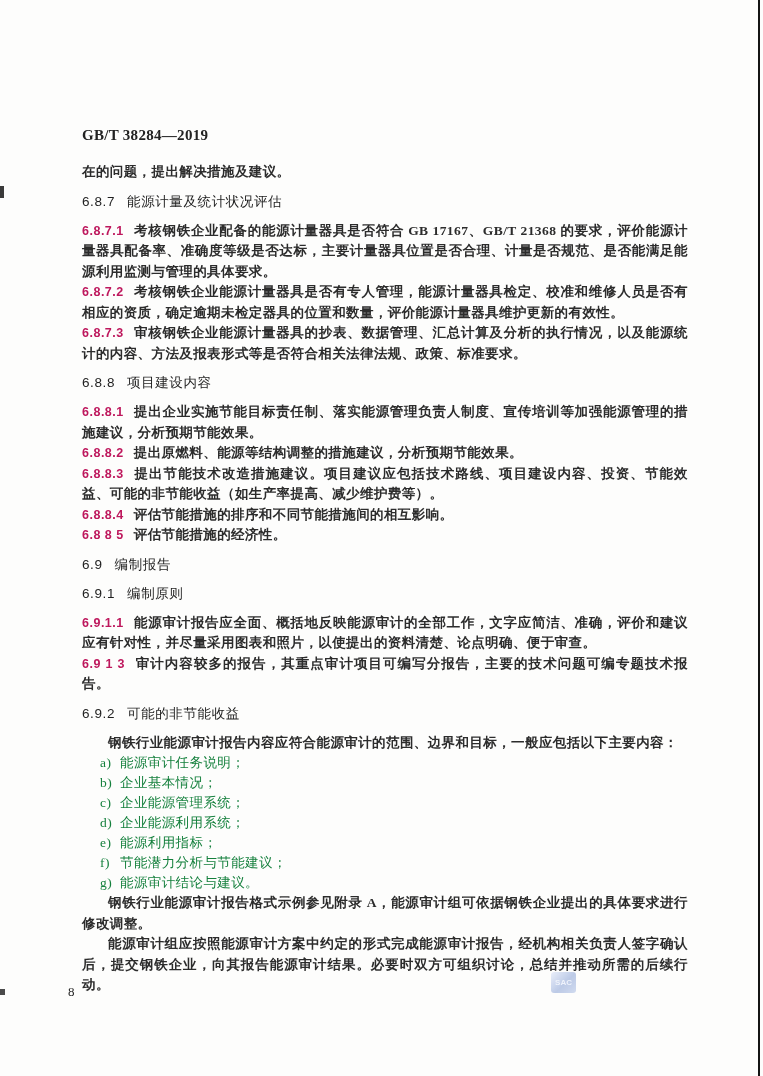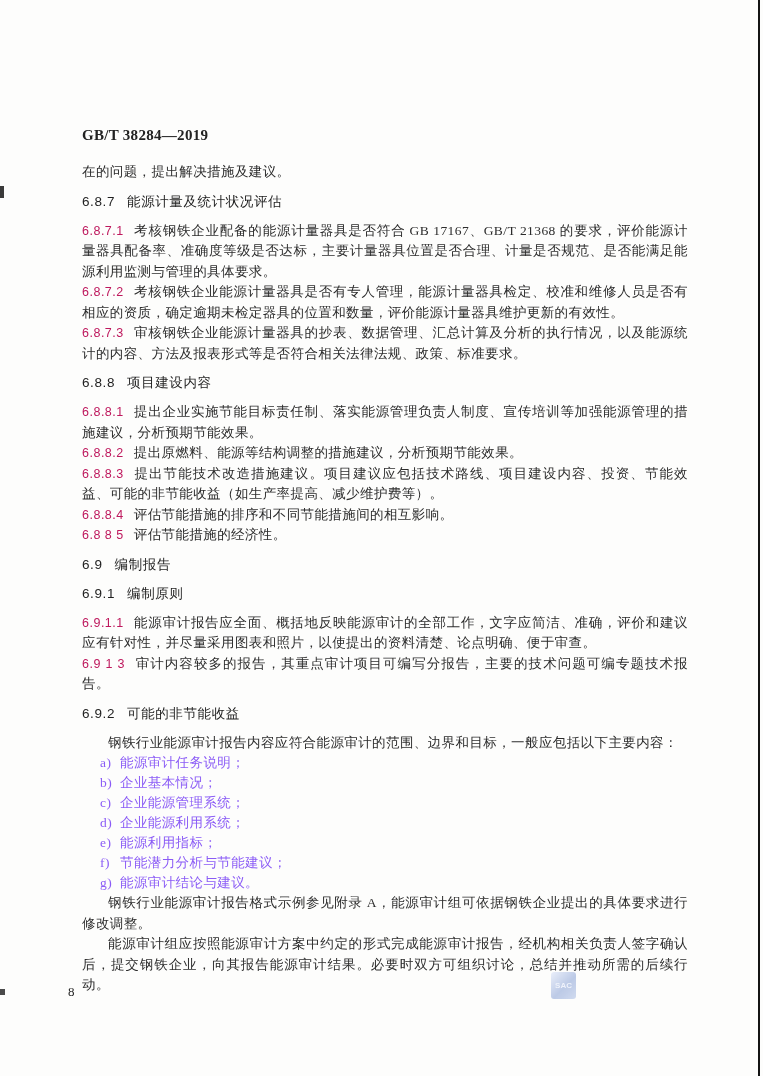--- a/index.html
+++ b/index.html
@@ -11,46 +11,46 @@
   .scan-edge{position:absolute;top:0;right:3px;width:2px;height:1076px;background:#141414;}
   .speck-top{position:absolute;left:0;top:186px;width:4px;height:12px;background:#3a3a3a;}
   .speck-bottom{position:absolute;left:0;top:989px;width:5px;height:6px;background:#4a4a4a;}
   .page{position:absolute;left:82px;top:86px;width:606px;margin-top:40px;}
   .std-header{
     font-size:15px;font-weight:bold;line-height:18px;margin:0 0 18px 0;
     letter-spacing:.3px;color:#222;
   }
   p.body{
     margin:0;font-size:13.5px;line-height:20.5px;letter-spacing:.4px;
-    text-align:justify;text-justify:inter-character;color:#2c2c2c;
+    text-align:justify;text-justify:inter-character;color:#2c2c2c;font-weight:bold;
   }
   .cnum{
     font-family:"Liberation Sans","DejaVu Sans",sans-serif;
     font-size:12.5px;margin-right:10px;letter-spacing:.5px;color:#be185d;
   }
   .sec-heading{
     margin:9px 0 9px 0;font-family:"Liberation Sans","DejaVu Sans",sans-serif;
     font-weight:normal;font-size:13.5px;line-height:20px;letter-spacing:.6px;color:#1f1f1f;
   }
   .sec-heading .num{margin-right:12px;}
   .ind{text-indent:26px;}
   .list-item{
     margin:0;padding-left:18px;font-size:13.5px;line-height:20px;
-    letter-spacing:.4px;color:#8b5cf6;
+    letter-spacing:.4px;color:#15803d;
   }
   .list-item .marker{
     display:inline-block;min-width:20px;
     font-family:"Liberation Serif","DejaVu Serif",serif;
   }
   .page-number{
     position:absolute;left:68px;top:984px;font-size:13px;color:#222;
     font-family:"Liberation Serif","DejaVu Serif",serif;
   }
   .watermark{
-    position:absolute;left:551px;top:972px;width:25px;height:27px;border-radius:3px;
+    position:absolute;left:551px;top:972px;width:25px;height:21px;border-radius:3px;
     background:linear-gradient(135deg,#e9eefa 0%,#b7c6e5 55%,#cdd8ee 100%);
     display:flex;align-items:center;justify-content:center;opacity:.92;
     font-family:"Liberation Sans","DejaVu Sans",sans-serif;
     font-size:8px;font-weight:bold;color:#eef2fb;letter-spacing:0;
   }
 </style>
 </head>
 <body>
 
 <div class="scan-edge"></div>

